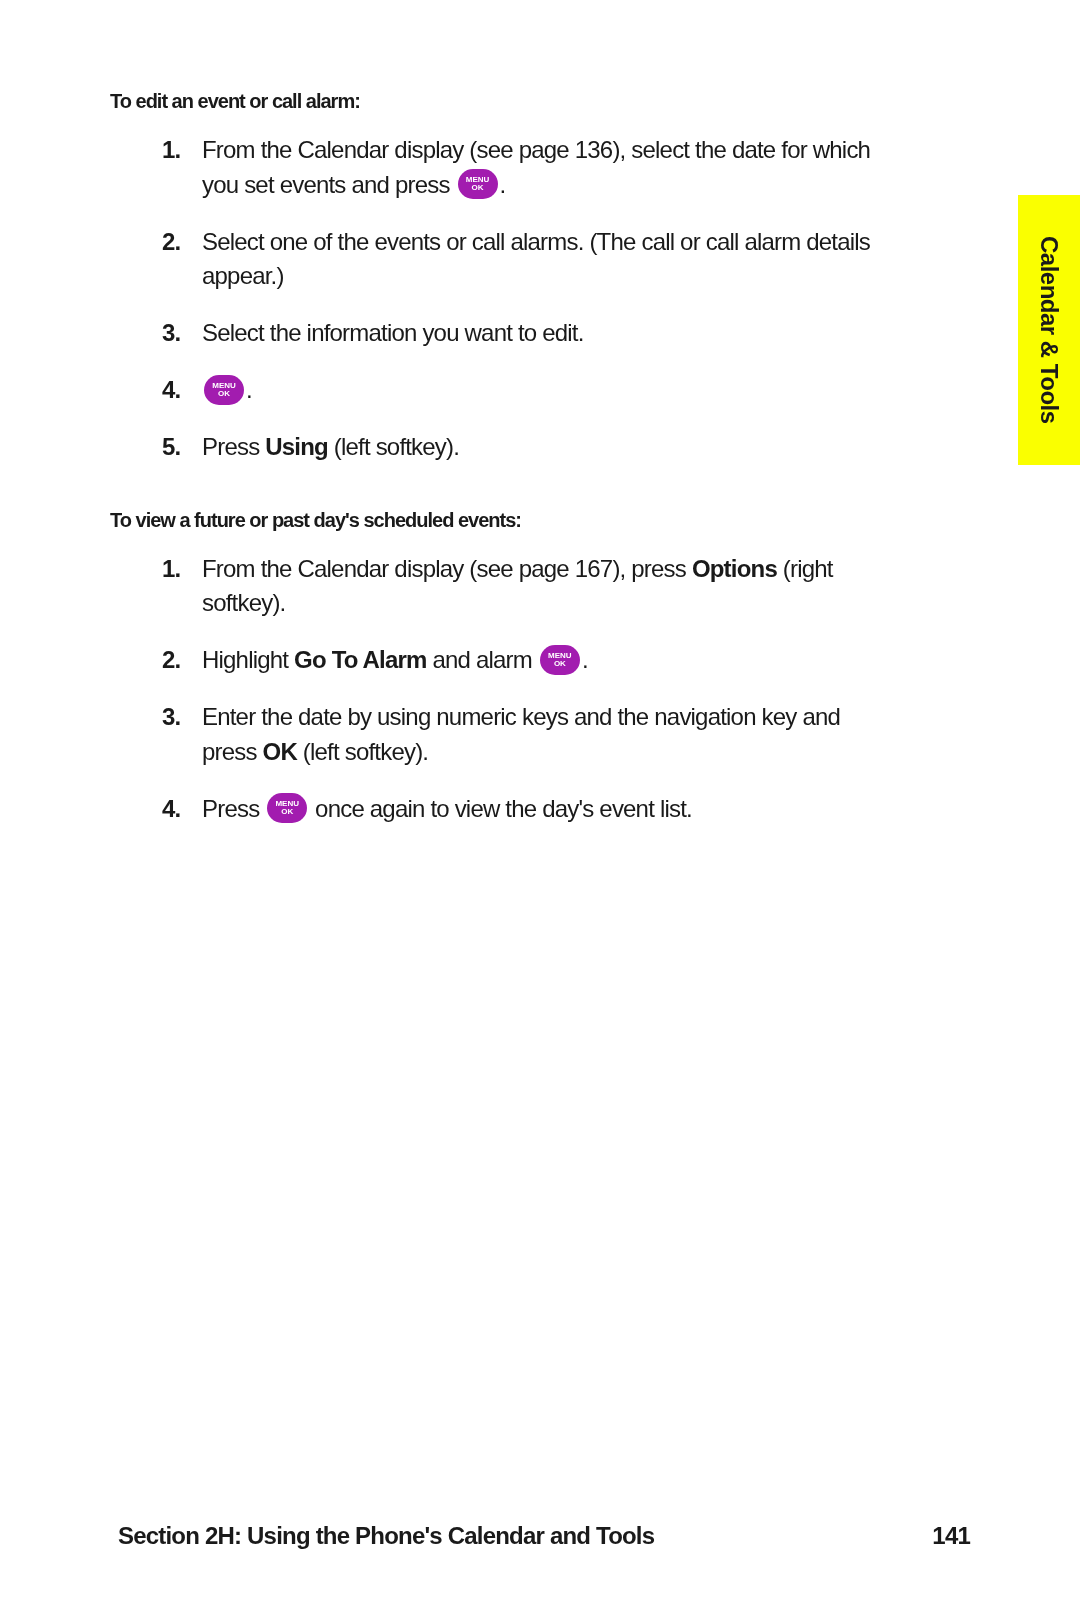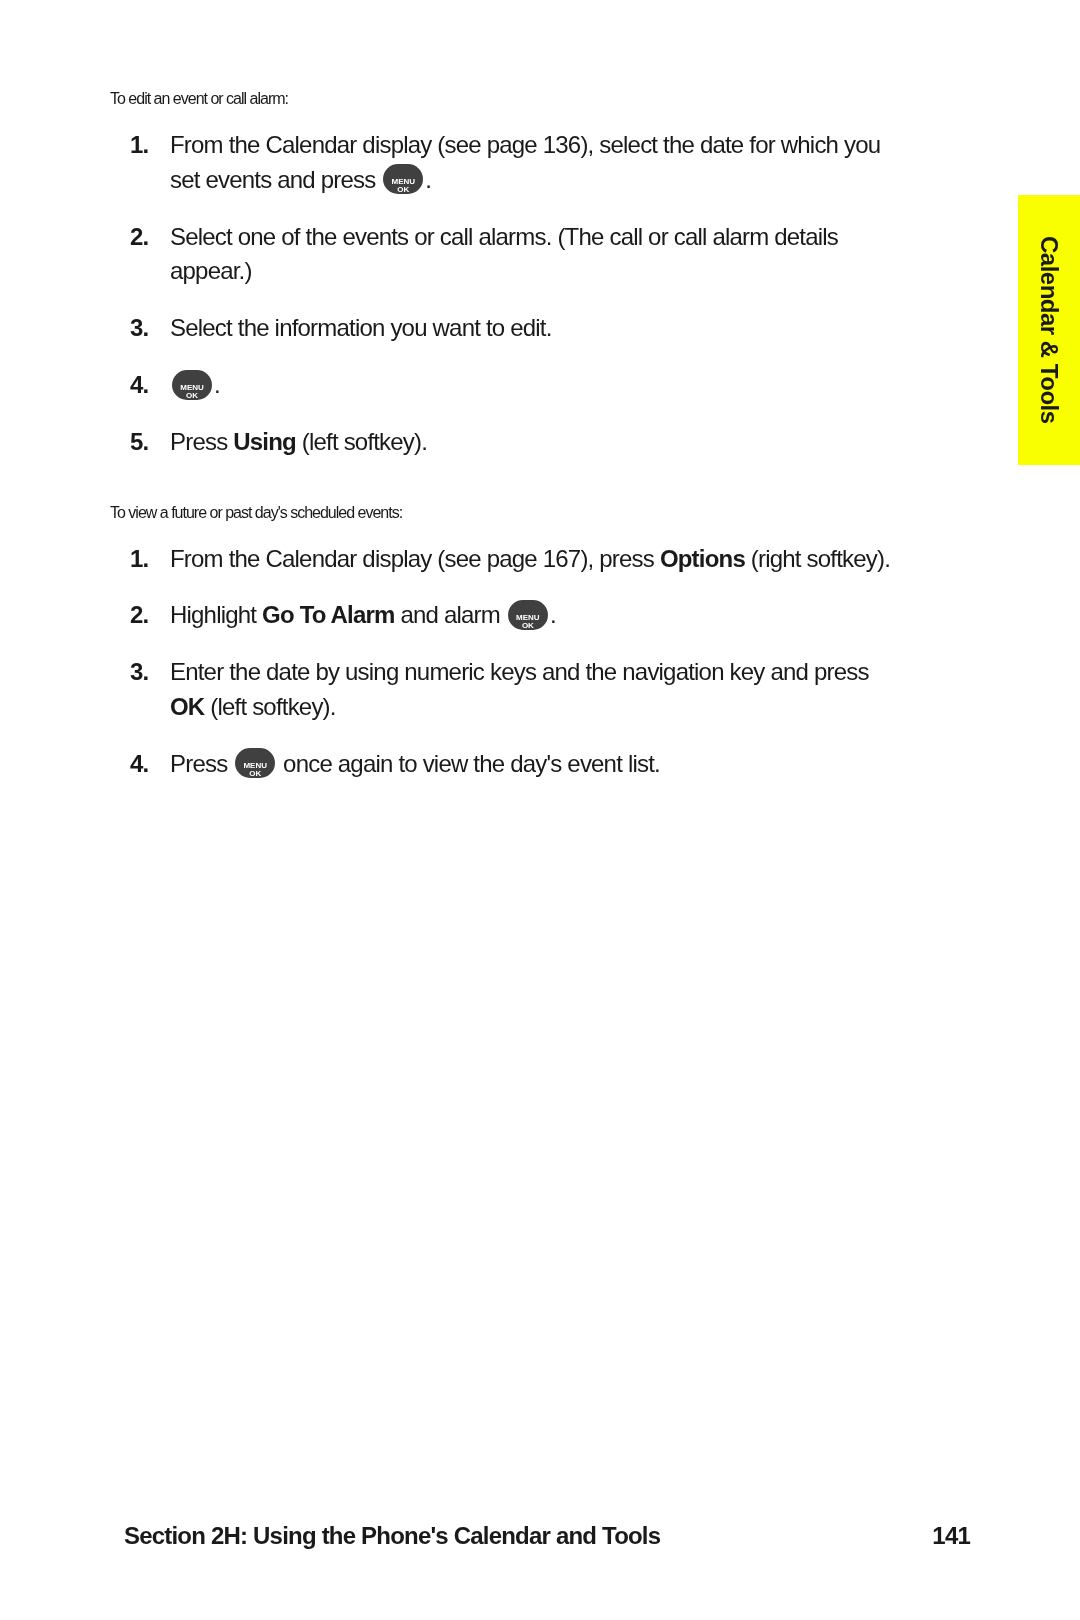--- a/index.html
+++ b/index.html
@@ -29,69 +29,70 @@
     color: #1a1a1a;
   }
   .content { width: 790px; }
   h2.heading {
     font-size: 33px;
     font-weight: 700;
     letter-spacing: -1px;
     margin-bottom: 24px;
   }
   .subheading {
-    font-size: 16px;
-    font-weight: 400;
+    font-size: 20px;
+    font-weight: 700;
     letter-spacing: -1px;
     margin-bottom: 20px;
   }
   ol.steps {
     list-style: none;
     counter-reset: step;
     padding-left: 60px;
     margin-bottom: 44px;
   }
   ol.steps li {
     counter-increment: step;
     position: relative;
     font-size: 24px;
     line-height: 1.45;
     letter-spacing: -0.8px;
     margin-bottom: 22px;
+    margin-left: 32px;
   }
   ol.steps li::before {
     content: counter(step) ".";
     position: absolute;
     left: -40px;
     font-weight: 700;
   }
   .b { font-weight: 700; }
   .menu-ok-icon {
     display: inline-flex;
     vertical-align: middle;
     width: 40px;
     height: 30px;
-    background: #404040;
+    background: #a21caf;
     border-radius: 15px;
     color: #fff;
     flex-direction: column;
     align-items: center;
-    justify-content: flex-end;
+    justify-content: center;
     font-size: 8px;
     line-height: 8px;
     font-weight: 700;
     letter-spacing: 0;
     margin: 0 2px;
     position: relative;
     top: -2px;
   }
   .footer {
     position: absolute;
     bottom: 70px;
-    left: 124px;
+    left: 118px;
     right: 110px;
     display: flex;
     justify-content: space-between;
     align-items: flex-end;
     font-size: 24px;
     font-weight: 700;
     letter-spacing: -0.8px;
   }
 </style>
 </head>

